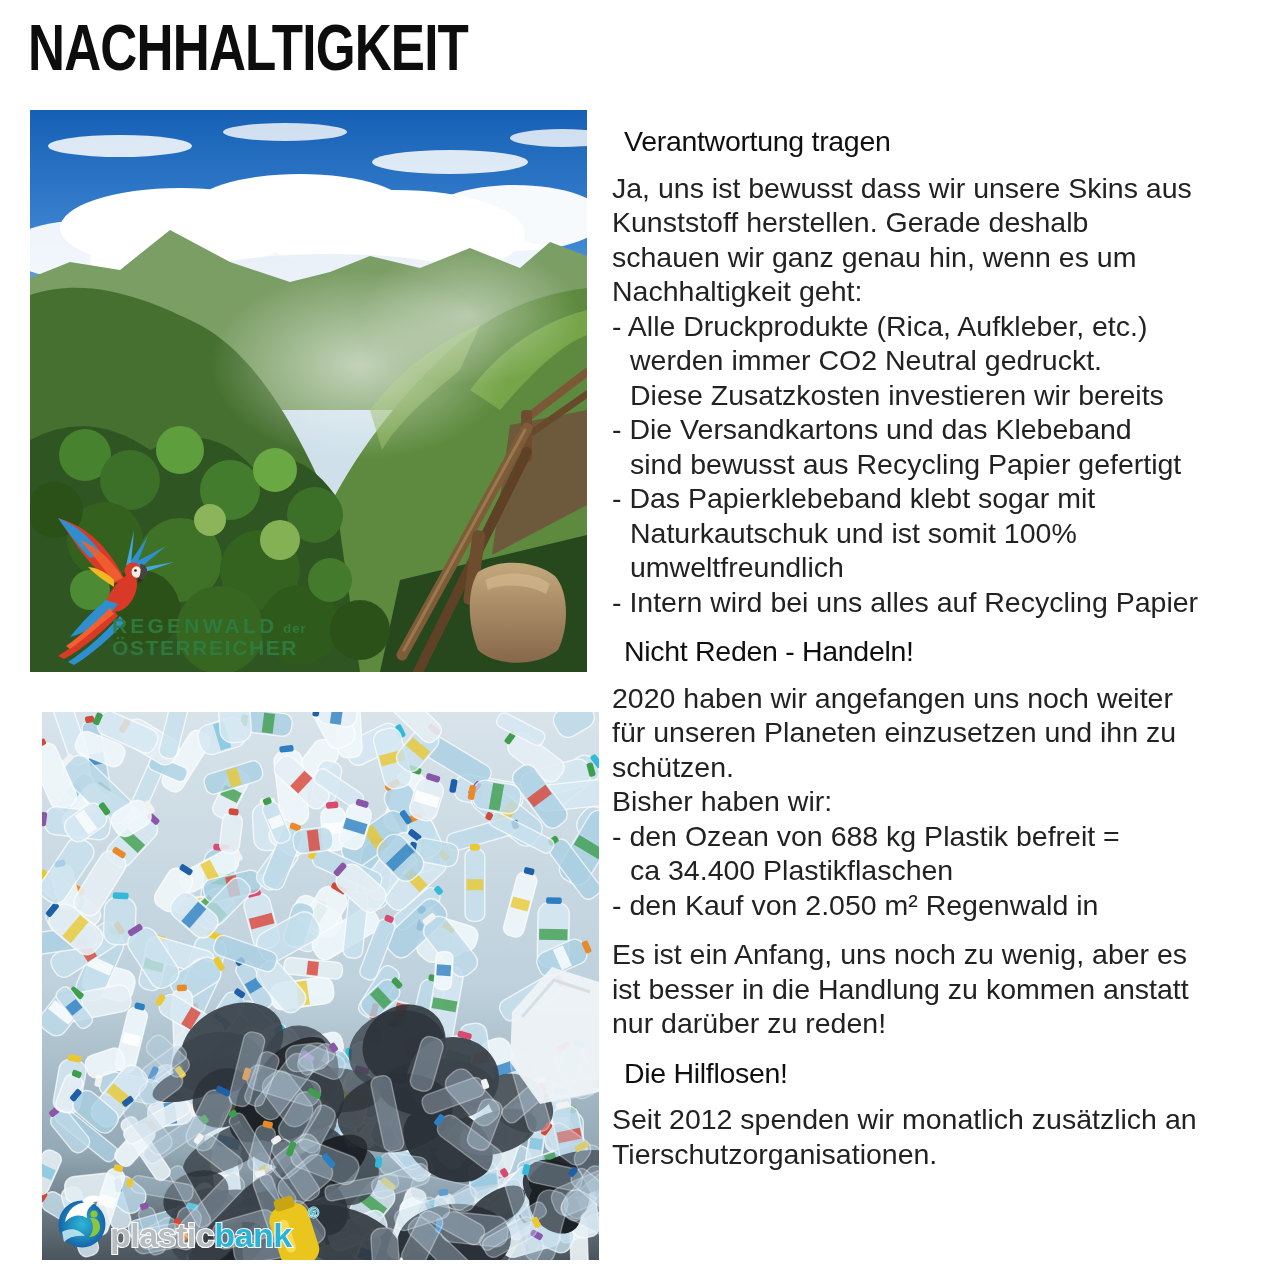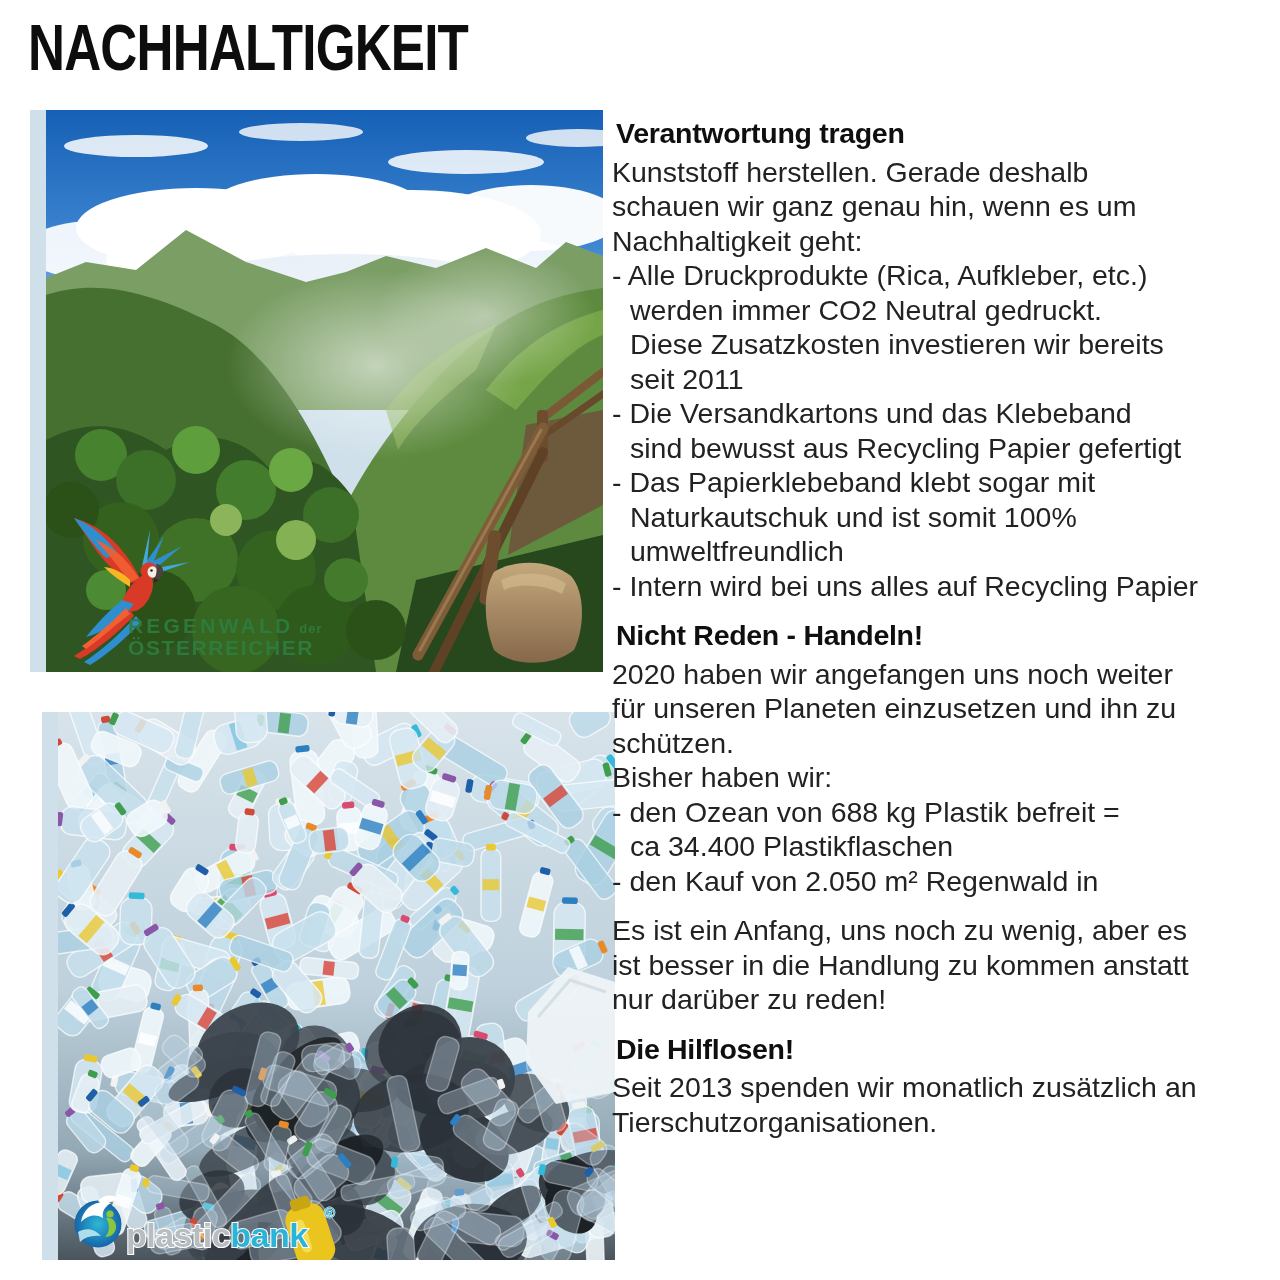--- a/index.html
+++ b/index.html
@@ -1,28 +1,28 @@
 <!DOCTYPE html>
 <html><head>
 <meta charset="utf-8">
 <style>
   html,body{margin:0;padding:0;background:#fff;}
   .page{position:relative;width:1280px;height:1280px;background:#ffffff;overflow:hidden;
         font-family:"Liberation Sans",sans-serif;}
   .title{position:absolute;left:28px;top:14px;margin:0;font-size:64px;line-height:68px;
          font-weight:700;letter-spacing:-1px;color:#0d0d0d;transform:scaleX(.80);
          transform-origin:left center;white-space:nowrap;}
-  .photo{position:absolute;left:30px;overflow:hidden;background:#cfe0ea;padding-left:16px;}
+  .photo{position:absolute;left:30px;overflow:hidden;background:#cfe0ea;}
   .photo.rain{top:110px;width:557px;height:562px;}
   .photo.plast{top:700px;width:557px;height:548px;}
   .photo svg{display:block;width:100%;height:100%;}
   .text-col{position:absolute;left:612px;top:112px;width:660px;
             font-size:28.5px;line-height:34.5px;color:#222222;}
   .sec{margin:0 0 15px 0;}
-  .sec h2{margin:4px;font-size:28.5px;line-height:34.5px;font-weight:700;color:#0f0f0f;
+  .sec h2{margin:12px;font-size:28.5px;line-height:34.5px;font-weight:400;color:#0f0f0f;
           letter-spacing:-0.3px;}
   .line{white-space:nowrap;}
   .line.ind{padding-left:18px;}
   text{font-family:"Liberation Sans",sans-serif;}
   .rf-logo-text{font-weight:700;fill:#2f7c40;}
   .pb-text{font-weight:700;paint-order:stroke;stroke:#ffffff;stroke-width:2.2px;letter-spacing:-0.5px;}
 </style>
 </head>
 <body>
 
@@ -1410,27 +1410,27 @@
         <path d="M20,520 C28,515 37,517 43,524 C34,523 27,525 22,530 Z" fill="#bfe8f0" opacity=".9"></path>
         <text x="68" y="535" font-size="34" class="pb-text"><tspan fill="#b9bdc0">plastic</tspan><tspan fill="#2ab5d8">bank</tspan></text>
         <text x="266" y="506" font-size="15" font-weight="700" fill="#2ab5d8" stroke="#ffffff" stroke-width="1" paint-order="stroke">®</text>
       </g>
     </svg>
   </figure>
 
   <div class="text-col">
       <section class="sec">
         <h2>Verantwortung tragen</h2>
+        <div class="line">Ja, uns ist bewusst dass wir unsere Skins aus</div>
         <div class="line">Kunststoff herstellen. Gerade deshalb</div>
         <div class="line">schauen wir ganz genau hin, wenn es um</div>
         <div class="line">Nachhaltigkeit geht:</div>
         <div class="line">- Alle Druckprodukte (Rica, Aufkleber, etc.)</div>
         <div class="line ind">werden immer CO2 Neutral gedruckt.</div>
         <div class="line ind">Diese Zusatzkosten investieren wir bereits</div>
-        <div class="line ind">seit 2011</div>
         <div class="line">- Die Versandkartons und das Klebeband</div>
         <div class="line ind">sind bewusst aus Recycling Papier gefertigt</div>
         <div class="line">- Das Papierklebeband klebt sogar mit</div>
         <div class="line ind">Naturkautschuk und ist somit 100%</div>
         <div class="line ind">umweltfreundlich</div>
         <div class="line">- Intern wird bei uns alles auf Recycling Papier</div>
       </section>
       <section class="sec">
         <h2>Nicht Reden - Handeln!</h2>
         <div class="line">2020 haben wir angefangen uns noch weiter</div>
@@ -1441,18 +1441,18 @@
         <div class="line ind">ca 34.400 Plastikflaschen</div>
         <div class="line">- den Kauf von 2.050 m² Regenwald in</div>
       </section>
       <section class="sec">
         <div class="line">Es ist ein Anfang, uns noch zu wenig, aber es</div>
         <div class="line">ist besser in die Handlung zu kommen anstatt</div>
         <div class="line">nur darüber zu reden!</div>
       </section>
       <section class="sec">
         <h2>Die Hilflosen!</h2>
-        <div class="line">Seit 2013 spenden wir monatlich zusätzlich an</div>
+        <div class="line">Seit 2012 spenden wir monatlich zusätzlich an</div>
         <div class="line">Tierschutzorganisationen.</div>
       </section>
     </div>
 
 </div>
 
 </body></html>

